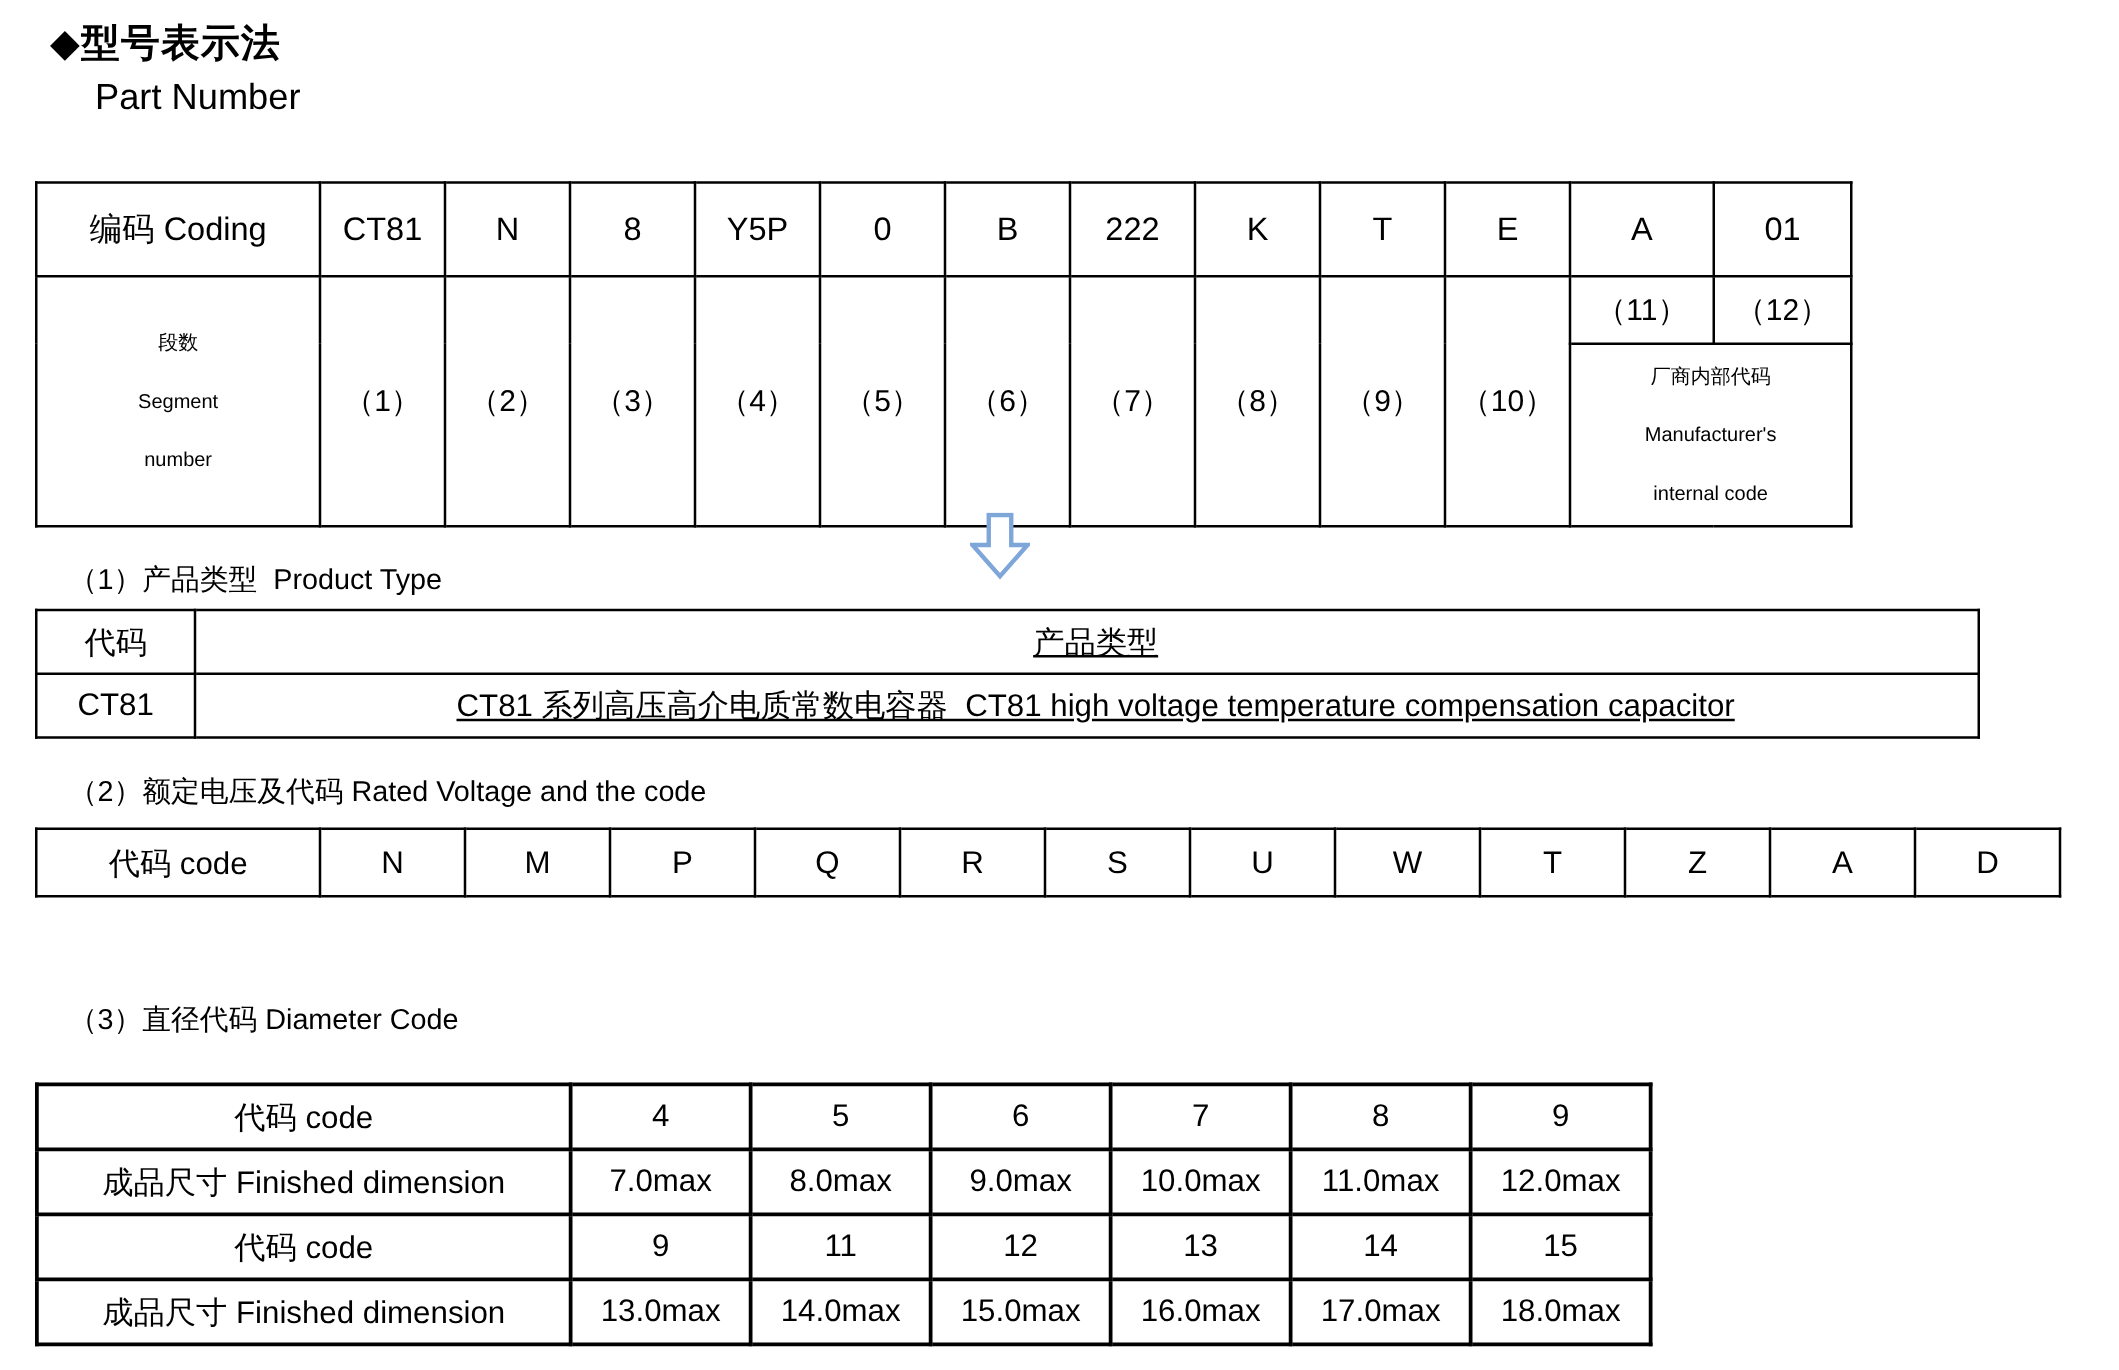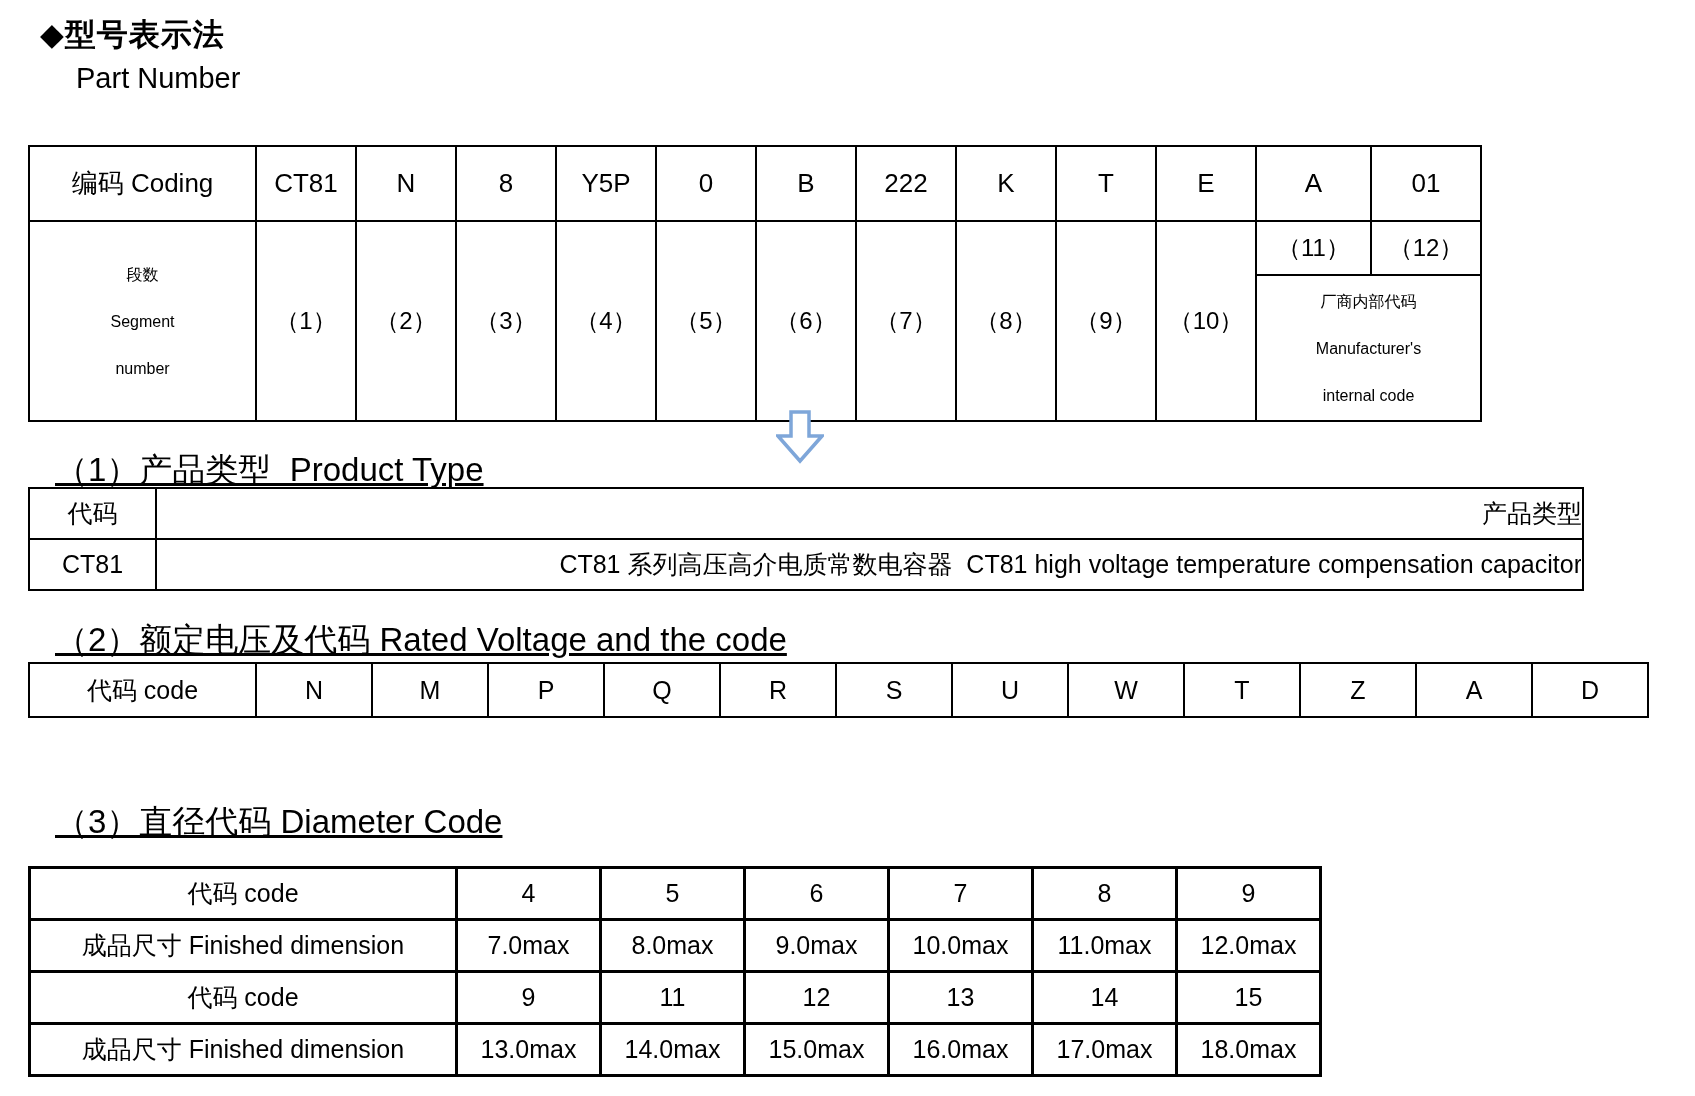--- a/index.html
+++ b/index.html
@@ -18,29 +18,29 @@
   .t1 { left:28px; top:133px; width:1452px;margin-top:12px; }
   .t1 .r1 td { height:75px; font-size:26px; }
   .t1 .r2 td { height:54px; font-size:24px; }
   .t1 .r3 td { height:146px; }
   .t1 .seg-label div, .t1 .mfr div { line-height:47px; font-size:16px; }
 
   
   .arrow { position:absolute; left:776px; top:410px; }
 
   
-  .h { position:absolute; left:55px; font-size:33px; white-space:pre;text-decoration:underline; }
+  .h { position:absolute; left:55px; font-size:23px; white-space:pre; }
   .h1 { top:448px; }
   .h2 { top:618px; }
   .h3 { top:800px; }
 
   
   .t2 { left:28px; top:487px; width:1554px; }
   .t2 td { height:51px;border-radius:16px; }
-  .t2 .left { text-align:right; padding-left:14px; }
+  .t2 .left { text-align:center; padding-left:14px;text-decoration:underline; }
   .t2 .pre { white-space:pre-wrap; }
 
   
   .t3 { left:28px; top:662px; width:1619px; }
   .t3 td { height:54px; }
 
   
   .t4 { left:28px; top:866px; width:1292px; }
   .t4 td { height:52px; border-width:3px; }
 </style>

